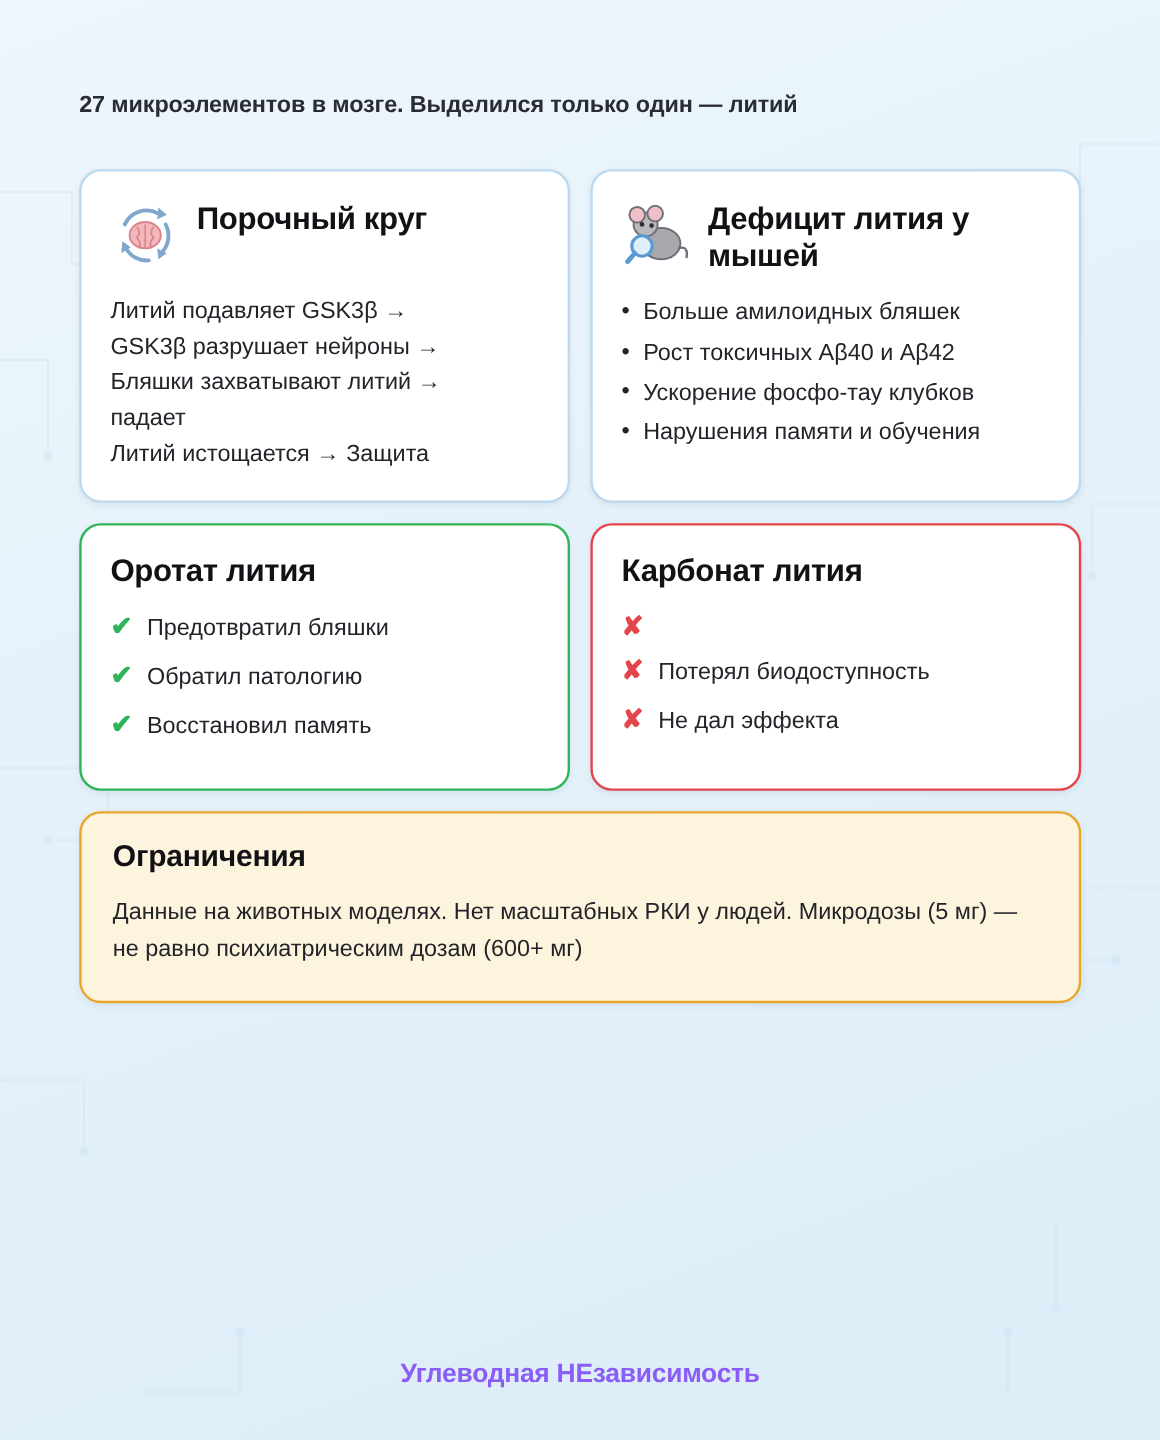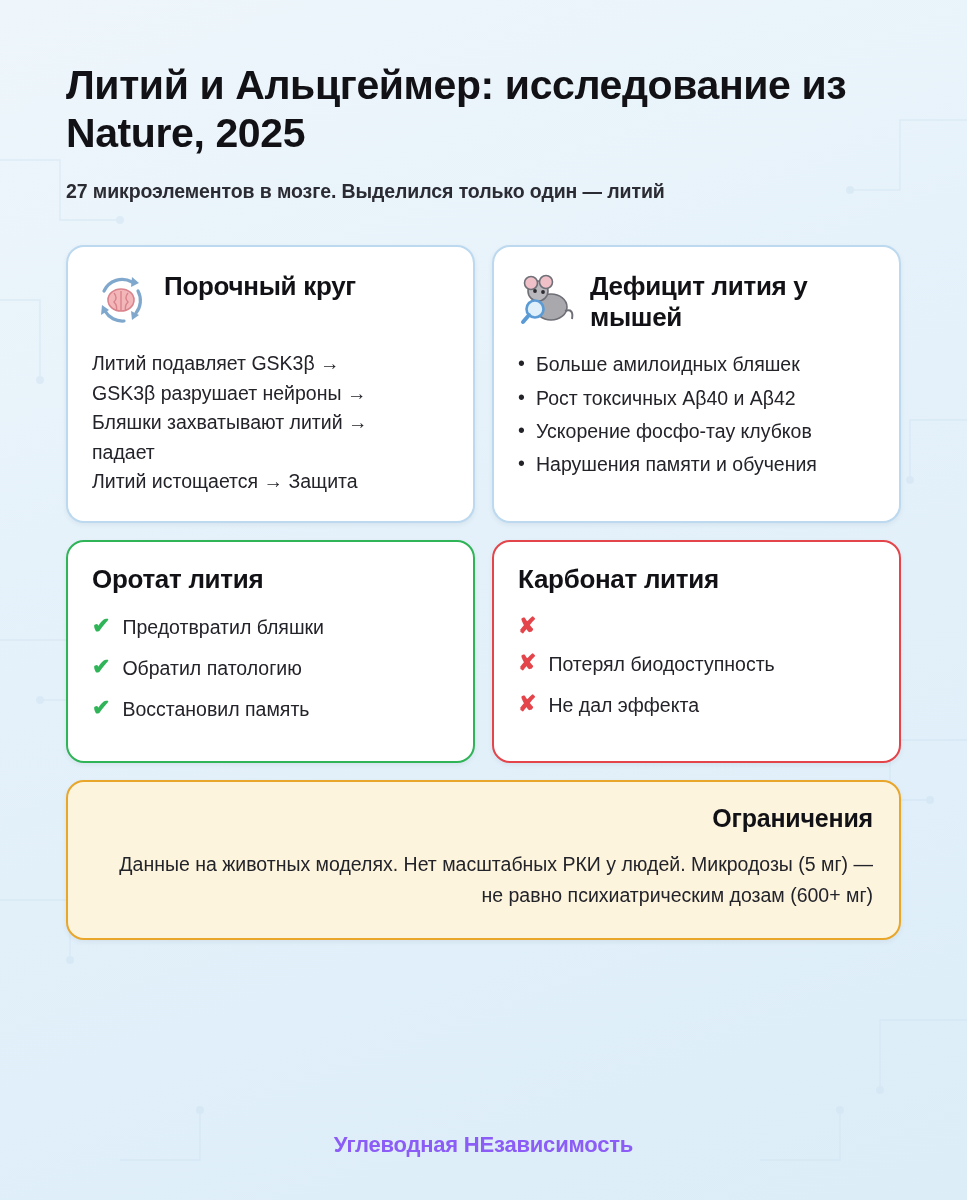--- a/index.html
+++ b/index.html
@@ -62,21 +62,20 @@
     box-shadow: 0 2px 5px rgba(30, 60, 90, 0.07);
   }
   .card.blue { border-color: #bcd9ef; }
   .card.green { border-color: #2fb457; }
   .card.red { border-color: #e4454b; }
   .card.amber {
     border-color: #e8a62b;
     background: #fdf4dd;
     grid-column: 1 / span 2;
     padding: 22px 26px 26px 26px;
-    text-align: right;
   }
   .card-head {
     display: flex;
     align-items: flex-start;
     gap: 14px;
   }
   .card-icon {
     width: 58px;
     height: 58px;
     flex: 0 0 58px;
@@ -192,24 +191,20 @@
     <circle cx="910" cy="480" r="4"></circle>
     <circle cx="930" cy="800" r="4"></circle>
     <circle cx="880" cy="1090" r="4"></circle>
     <circle cx="200" cy="1110" r="4"></circle>
     <circle cx="840" cy="1110" r="4"></circle>
   </g>
 </svg>
 
 <div class="page">
 
-  <h1 class="title">
-    <span class="ln">Литий и Альцгеймер:</span>
-    <span class="ln">исследование из Nature, 2025</span>
-  </h1>
 
   <div class="subtitle">27 микроэлементов в мозге. Выделился только один — литий</div>
 
   <div class="grid">
 
     <div class="card blue">
       <div class="card-head">
         <div class="card-icon">
           <svg viewBox="0 0 58 58" width="58" height="58">
             <g fill="none" stroke="#7fa8cc" stroke-width="3.2" stroke-linecap="round">

